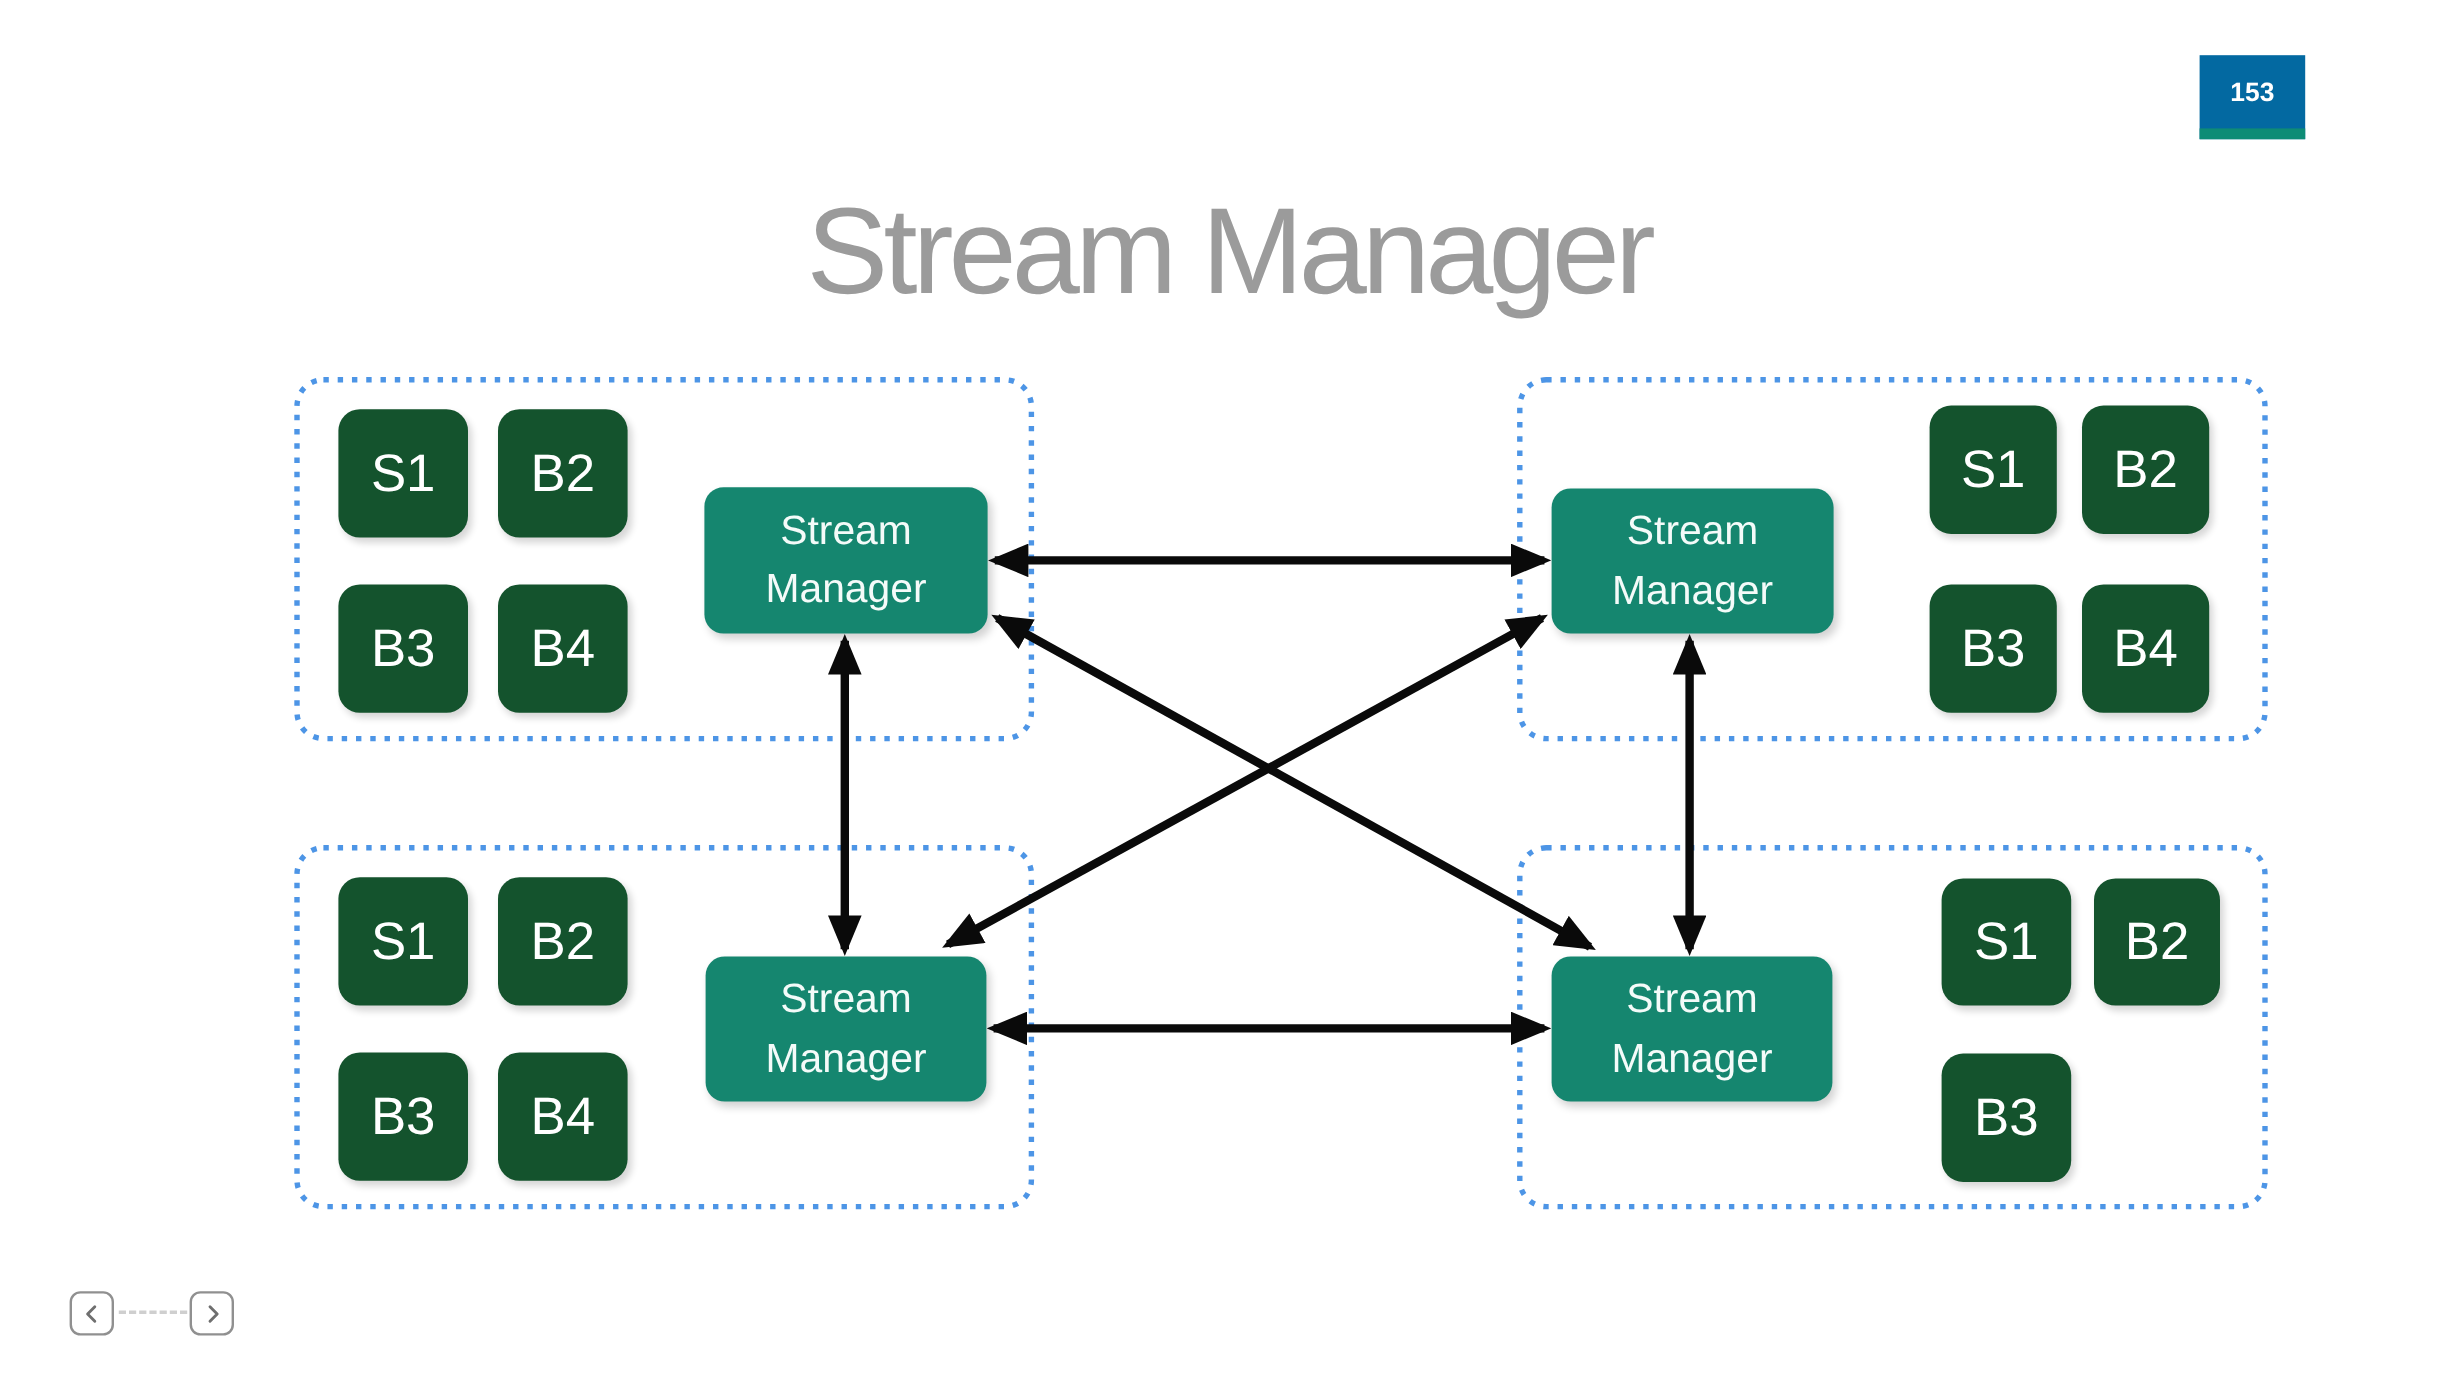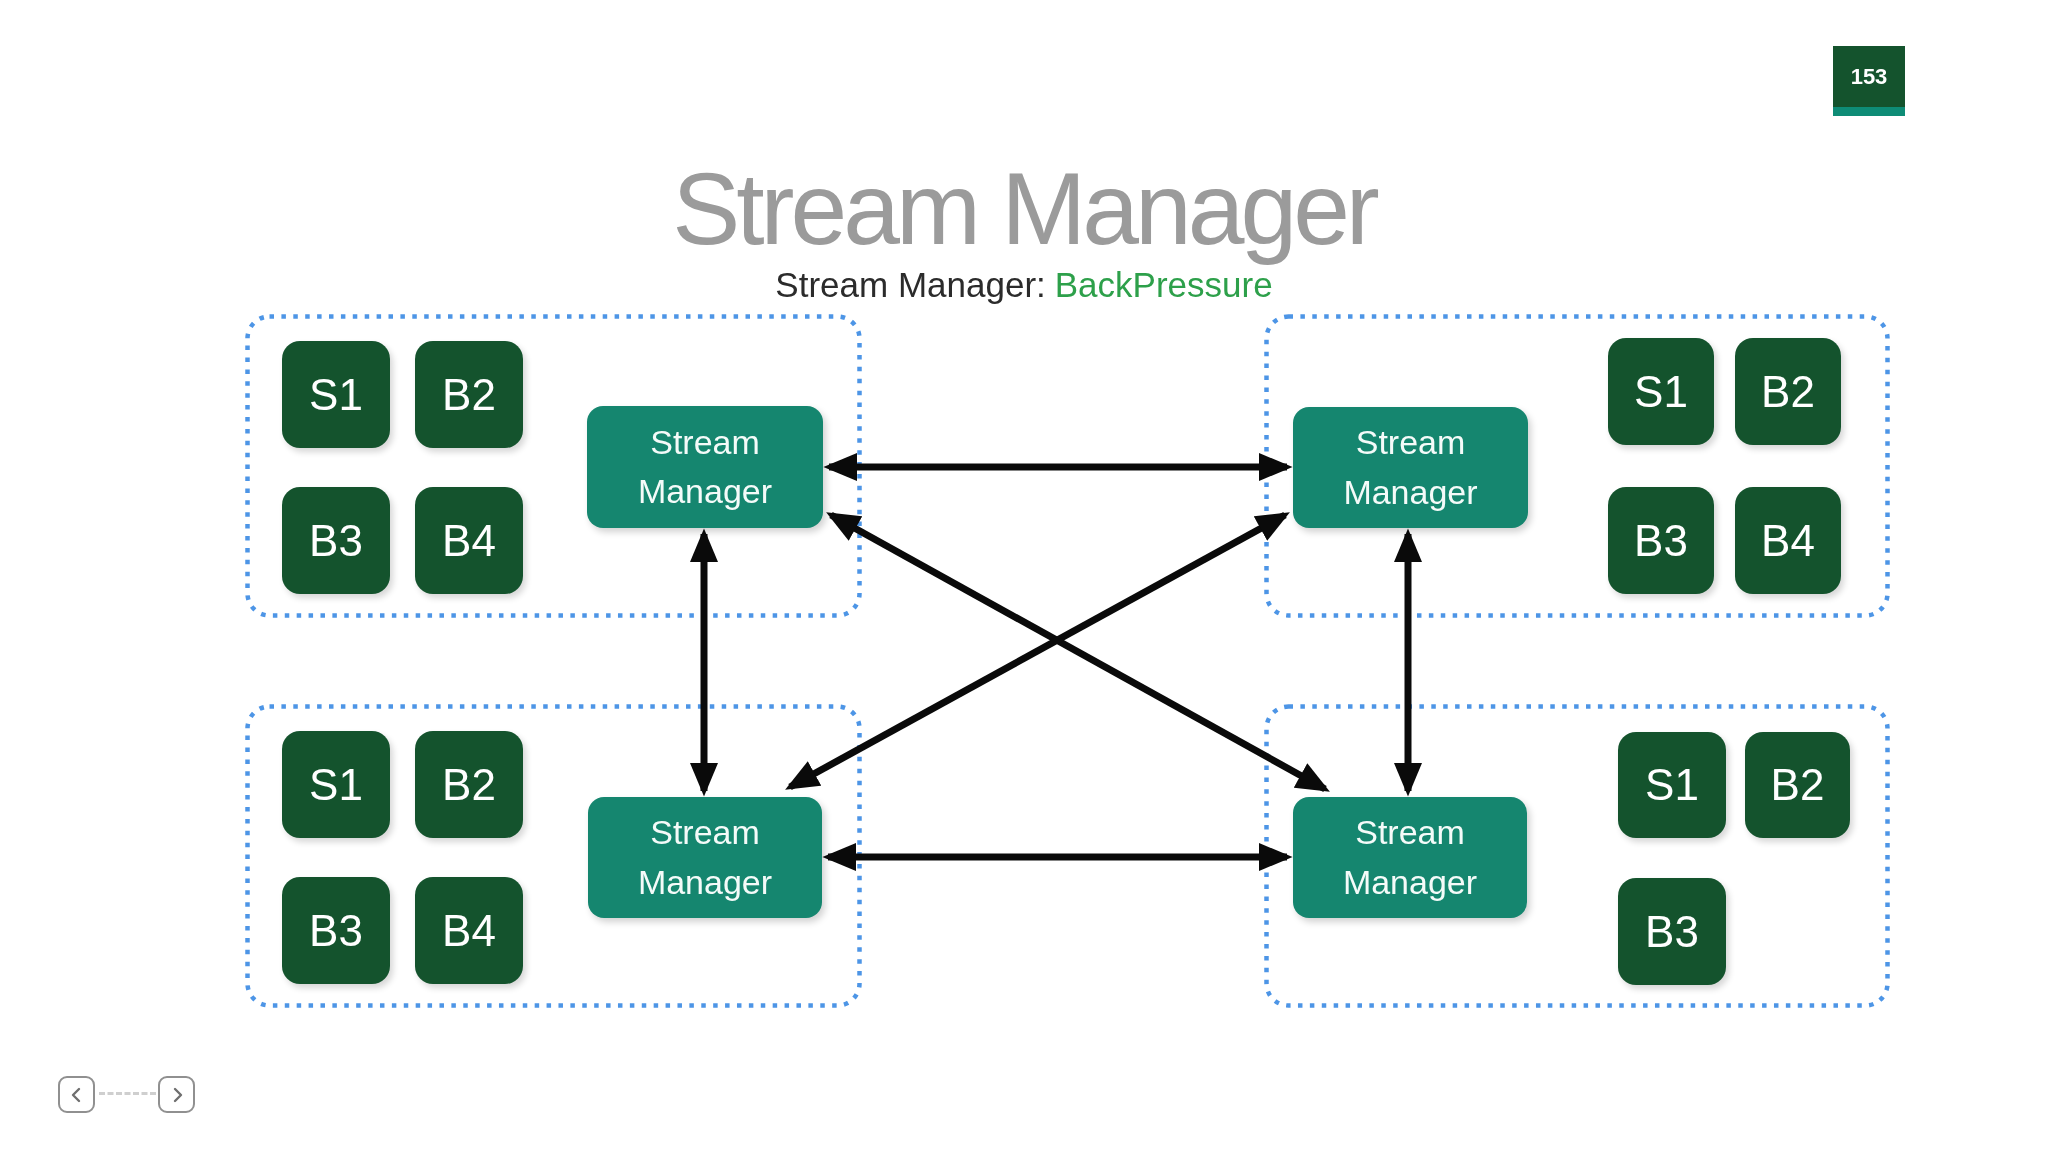--- a/index.html
+++ b/index.html
@@ -1,22 +1,22 @@
 <!DOCTYPE html>
 <html><head>
 <meta charset="utf-8">
 <style>
   html,body{margin:0;padding:0;background:#ffffff;}
   body{width:2048px;height:1152px;overflow:hidden;position:relative;
        font-family:"Liberation Sans", sans-serif;}
   .canvas{position:absolute;inset:0;width:2048px;height:1152px;background:#fff;}
 
   
-  .badge{position:absolute;left:1833px;top:46px;width:72px;height:61px;
-         background:#14532d;border-bottom:9px solid #0e8c76;
+  .badge{position:absolute;left:1833px;top:46px;width:88px;height:61px;
+         background:#0369a1;border-bottom:9px solid #0e8c76;
          display:flex;align-items:center;justify-content:center;
          color:#fff;font-size:22px;font-weight:bold;}
   .title{position:absolute;left:0;top:158px;width:2048px;text-align:center;
          font-size:102px;font-weight:300;letter-spacing:-4px;color:#9b9b9b;line-height:1.0;}
   .subtitle{position:absolute;left:0;top:266px;width:2048px;text-align:center;
             font-size:35px;color:#2b2b2b;line-height:1.1;}
   .subtitle .hl{color:#2da04a;margin-left:9px;}
 
   
   .cluster{position:absolute;}
@@ -40,21 +40,20 @@
               border-top:3px dashed #cfcfcf;}
 </style>
 </head>
 <body>
 
 <div class="canvas">
 
   <div class="badge">153</div>
 
   <div class="title">Stream Manager</div>
-  <div class="subtitle"><span>Stream Manager:</span><span class="hl">BackPressure</span></div>
 
   <div class="cluster" style="left:245px;top:314px;width:617px;height:304px;">
     <svg class="border" width="617" height="304">
       <rect x="2.5" y="2.5" width="612" height="299" rx="22" fill="none" stroke="#4d95e6" stroke-width="4.5" stroke-dasharray="4.5 7.4"></rect>
     </svg>
     <div class="node" style="left:37px;top:27px;width:108px;height:107px;">S1</div>
     <div class="node" style="left:170px;top:27px;width:108px;height:107px;">B2</div>
     <div class="node" style="left:37px;top:173px;width:108px;height:107px;">B3</div>
     <div class="node" style="left:170px;top:173px;width:108px;height:107px;">B4</div>
     <div class="manager" style="left:342px;top:92px;width:236px;height:122px;">Stream Manager</div>

